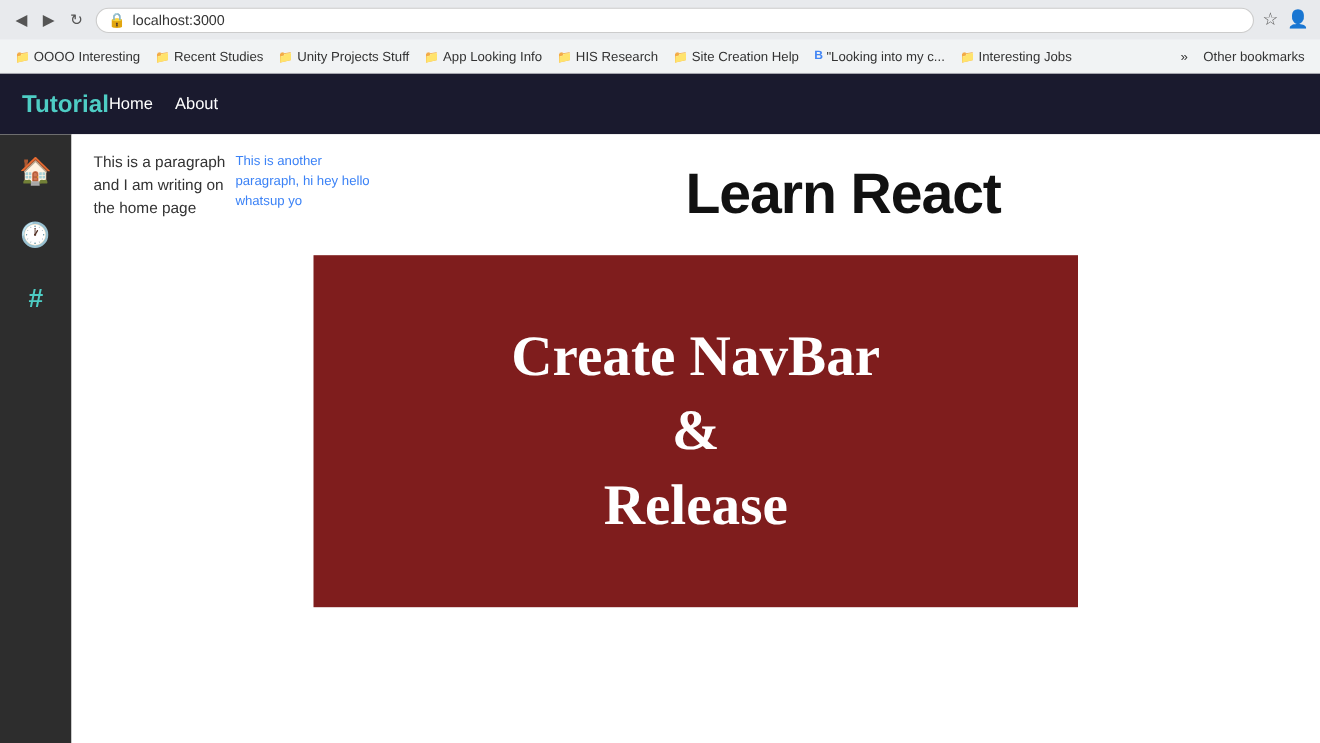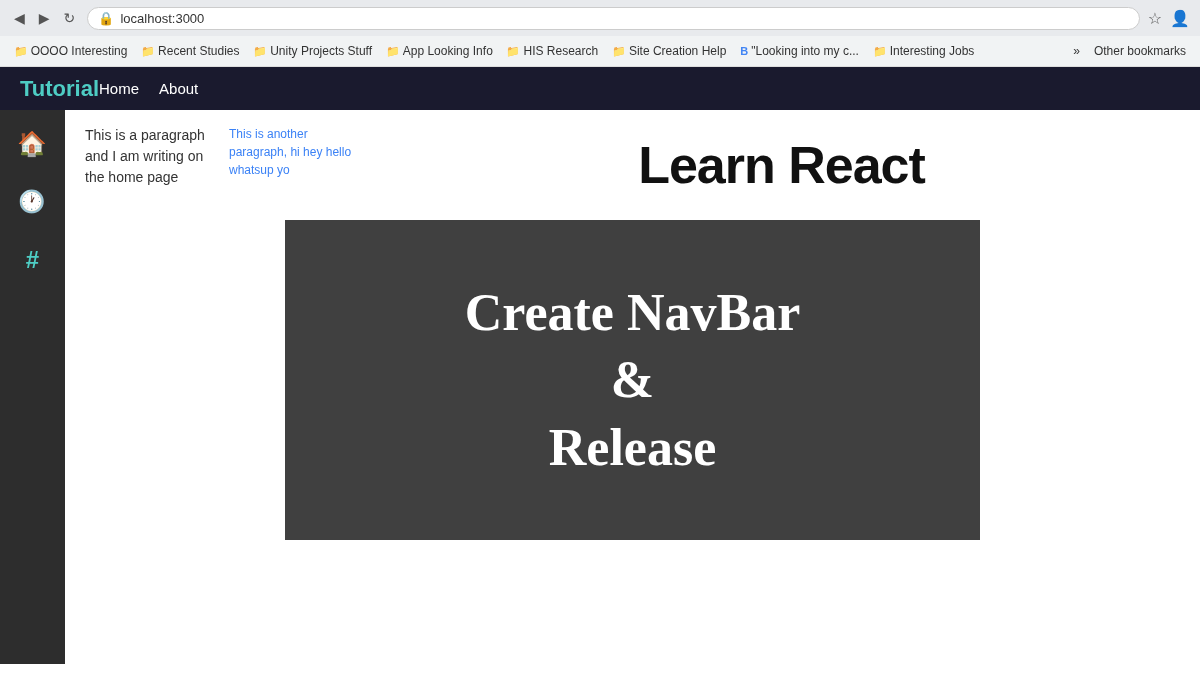--- a/index.html
+++ b/index.html
@@ -86,21 +86,21 @@
       white-space: nowrap;
     }
 
     
     .navbar {
       background: #1a1a2e;
       color: white;
       display: flex;
       align-items: center;
       padding: 0 20px;
-      height: 43px;
+      height: 55px;
     }
     .navbar-brand {
       font-size: 22px;
       font-weight: bold;
       color: #4ecdc4;
       flex-shrink: 0;
     }
     .navbar-search {
       flex: 1;
       margin: 0 40px;
@@ -166,21 +166,21 @@
     .main-content {
       flex: 1;
       background: white;
       overflow-y: auto;
       display: flex;
       flex-direction: column;
     }
     .content-top {
       display: flex;
       padding: 15px 20px;
-      gap: 24px;
+      gap: 9px;
     }
     .paragraph-left {
       font-size: 14px;
       color: #333;
       line-height: 1.5;
       max-width: 120px;
     }
     .paragraph-right {
       font-size: 12px;
       color: #3b82f6;
@@ -192,21 +192,21 @@
       font-size: 52px;
       font-weight: 900;
       color: #111;
       font-family: Liberation Sans, sans-serif;
       text-align: center;
       padding: 10px 20px 0 20px;
       letter-spacing: -1px;
     }
     .banner {
       margin: 10px 220px 20px 220px;
-      background: #404040;
+      background: #7f1d1d;
       color: white;
       display: flex;
       align-items: center;
       justify-content: center;
       flex-direction: column;
       padding: 40px 20px;
       min-height: 320px;
     }
     .banner-text {
       font-size: 52px;

